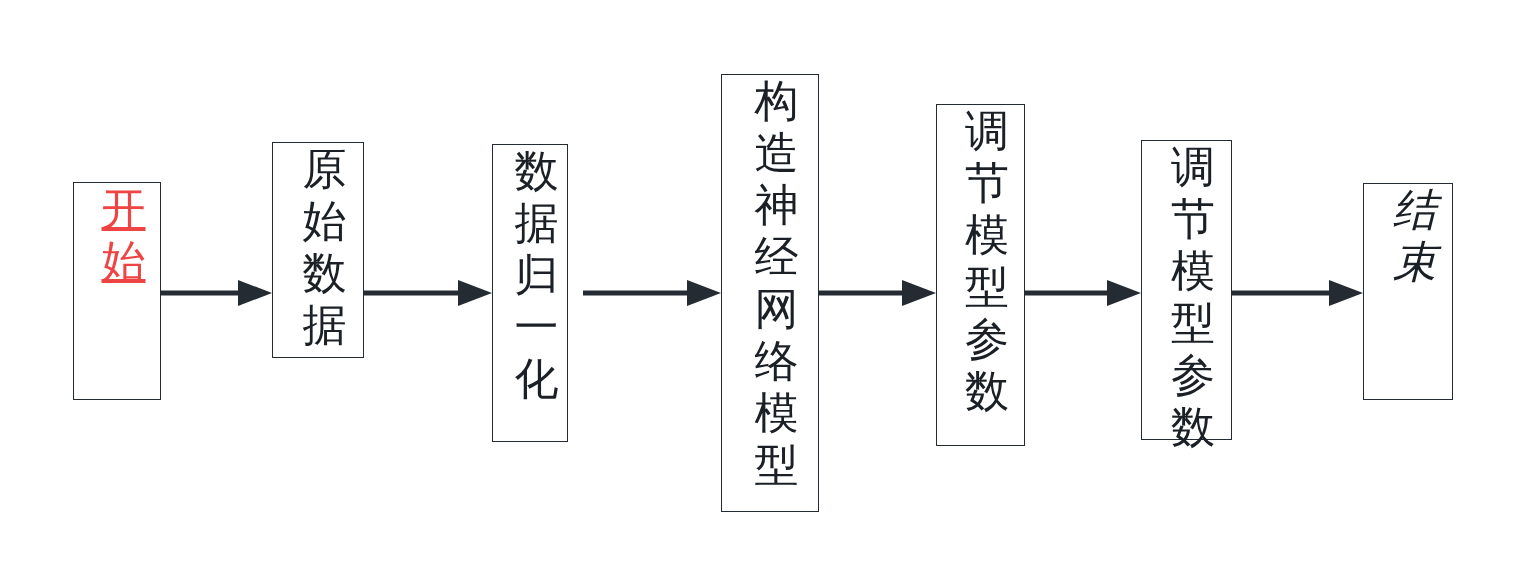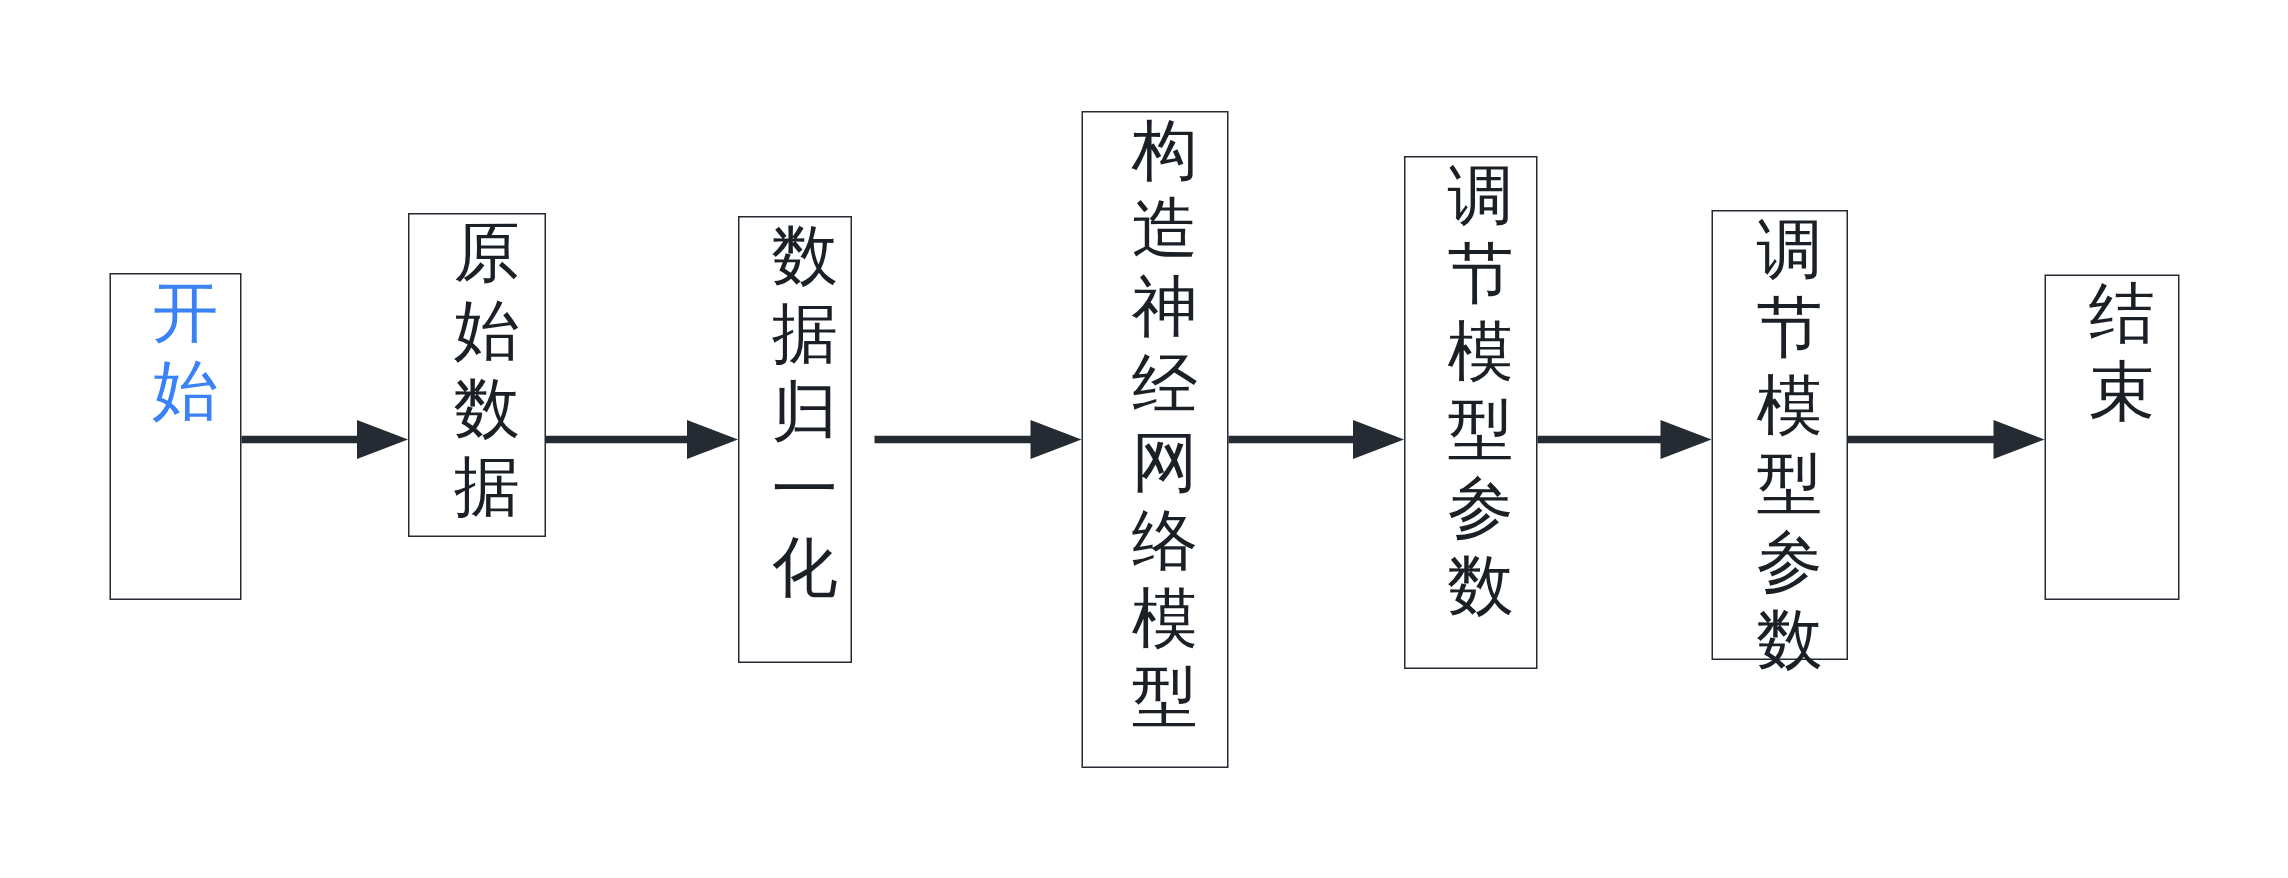--- a/index.html
+++ b/index.html
@@ -48,38 +48,38 @@
   .edge svg {
     display: block;
     overflow: visible;
   }
 </style>
 </head>
 <body>
 
 <div id="canvas" style="width: 1525px; height: 585px; background: rgb(255, 255, 255);">
     <div class="node" style="left: 73px; top: 182px; width: 88px; height: 218px; border-color: rgb(36, 43, 51);">
-      <div class="node-label" style="color: #3b82f6;">开始</div>
+      <div class="node-label" style="color: #ef4444; text-decoration: underline;">开始</div>
     </div>
     <div class="node" style="left: 272px; top: 142px; width: 92px; height: 216px; border-color: rgb(36, 43, 51);">
       <div class="node-label" style="color: rgb(27, 32, 38);">原始数据</div>
     </div>
     <div class="node" style="left: 492px; top: 144px; width: 76px; height: 298px; border-color: rgb(36, 43, 51);">
       <div class="node-label" style="color: rgb(27, 32, 38);">数据归一化</div>
     </div>
     <div class="node" style="left: 721px; top: 74px; width: 98px; height: 438px; border-color: rgb(36, 43, 51);">
       <div class="node-label" style="color: rgb(27, 32, 38);">构造神经网络模型</div>
     </div>
     <div class="node" style="left: 936px; top: 104px; width: 89px; height: 342px; border-color: rgb(36, 43, 51);">
       <div class="node-label" style="color: rgb(27, 32, 38);">调节模型参数</div>
     </div>
     <div class="node" style="left: 1141px; top: 140px; width: 91px; height: 300px; border-color: rgb(36, 43, 51);">
       <div class="node-label" style="color: rgb(27, 32, 38);">调节模型参数</div>
     </div>
-    <div class="node" style="left: 1363px; top: 183px; width: 90px; height: 217px; border-color: rgb(36, 43, 51);">
+    <div class="node" style="left: 1363px; top: 183px; width: 90px; height: 217px; border-color: rgb(36, 43, 51); font-style: italic;">
       <div class="node-label" style="color: rgb(27, 32, 38);">结束</div>
     </div>
     <div class="edge" style="left: 161px; top: 280px; width: 111px;">
       <svg width="111" height="26" viewBox="0 0 111 26">
         <line x1="0" y1="13" x2="83" y2="13" stroke="#242b33" stroke-width="5"></line>
         <polygon points="77,0 111,13 77,26" fill="#242b33"></polygon>
       </svg>
     </div>
     <div class="edge" style="left: 364px; top: 280px; width: 128px;">
       <svg width="128" height="26" viewBox="0 0 128 26">

